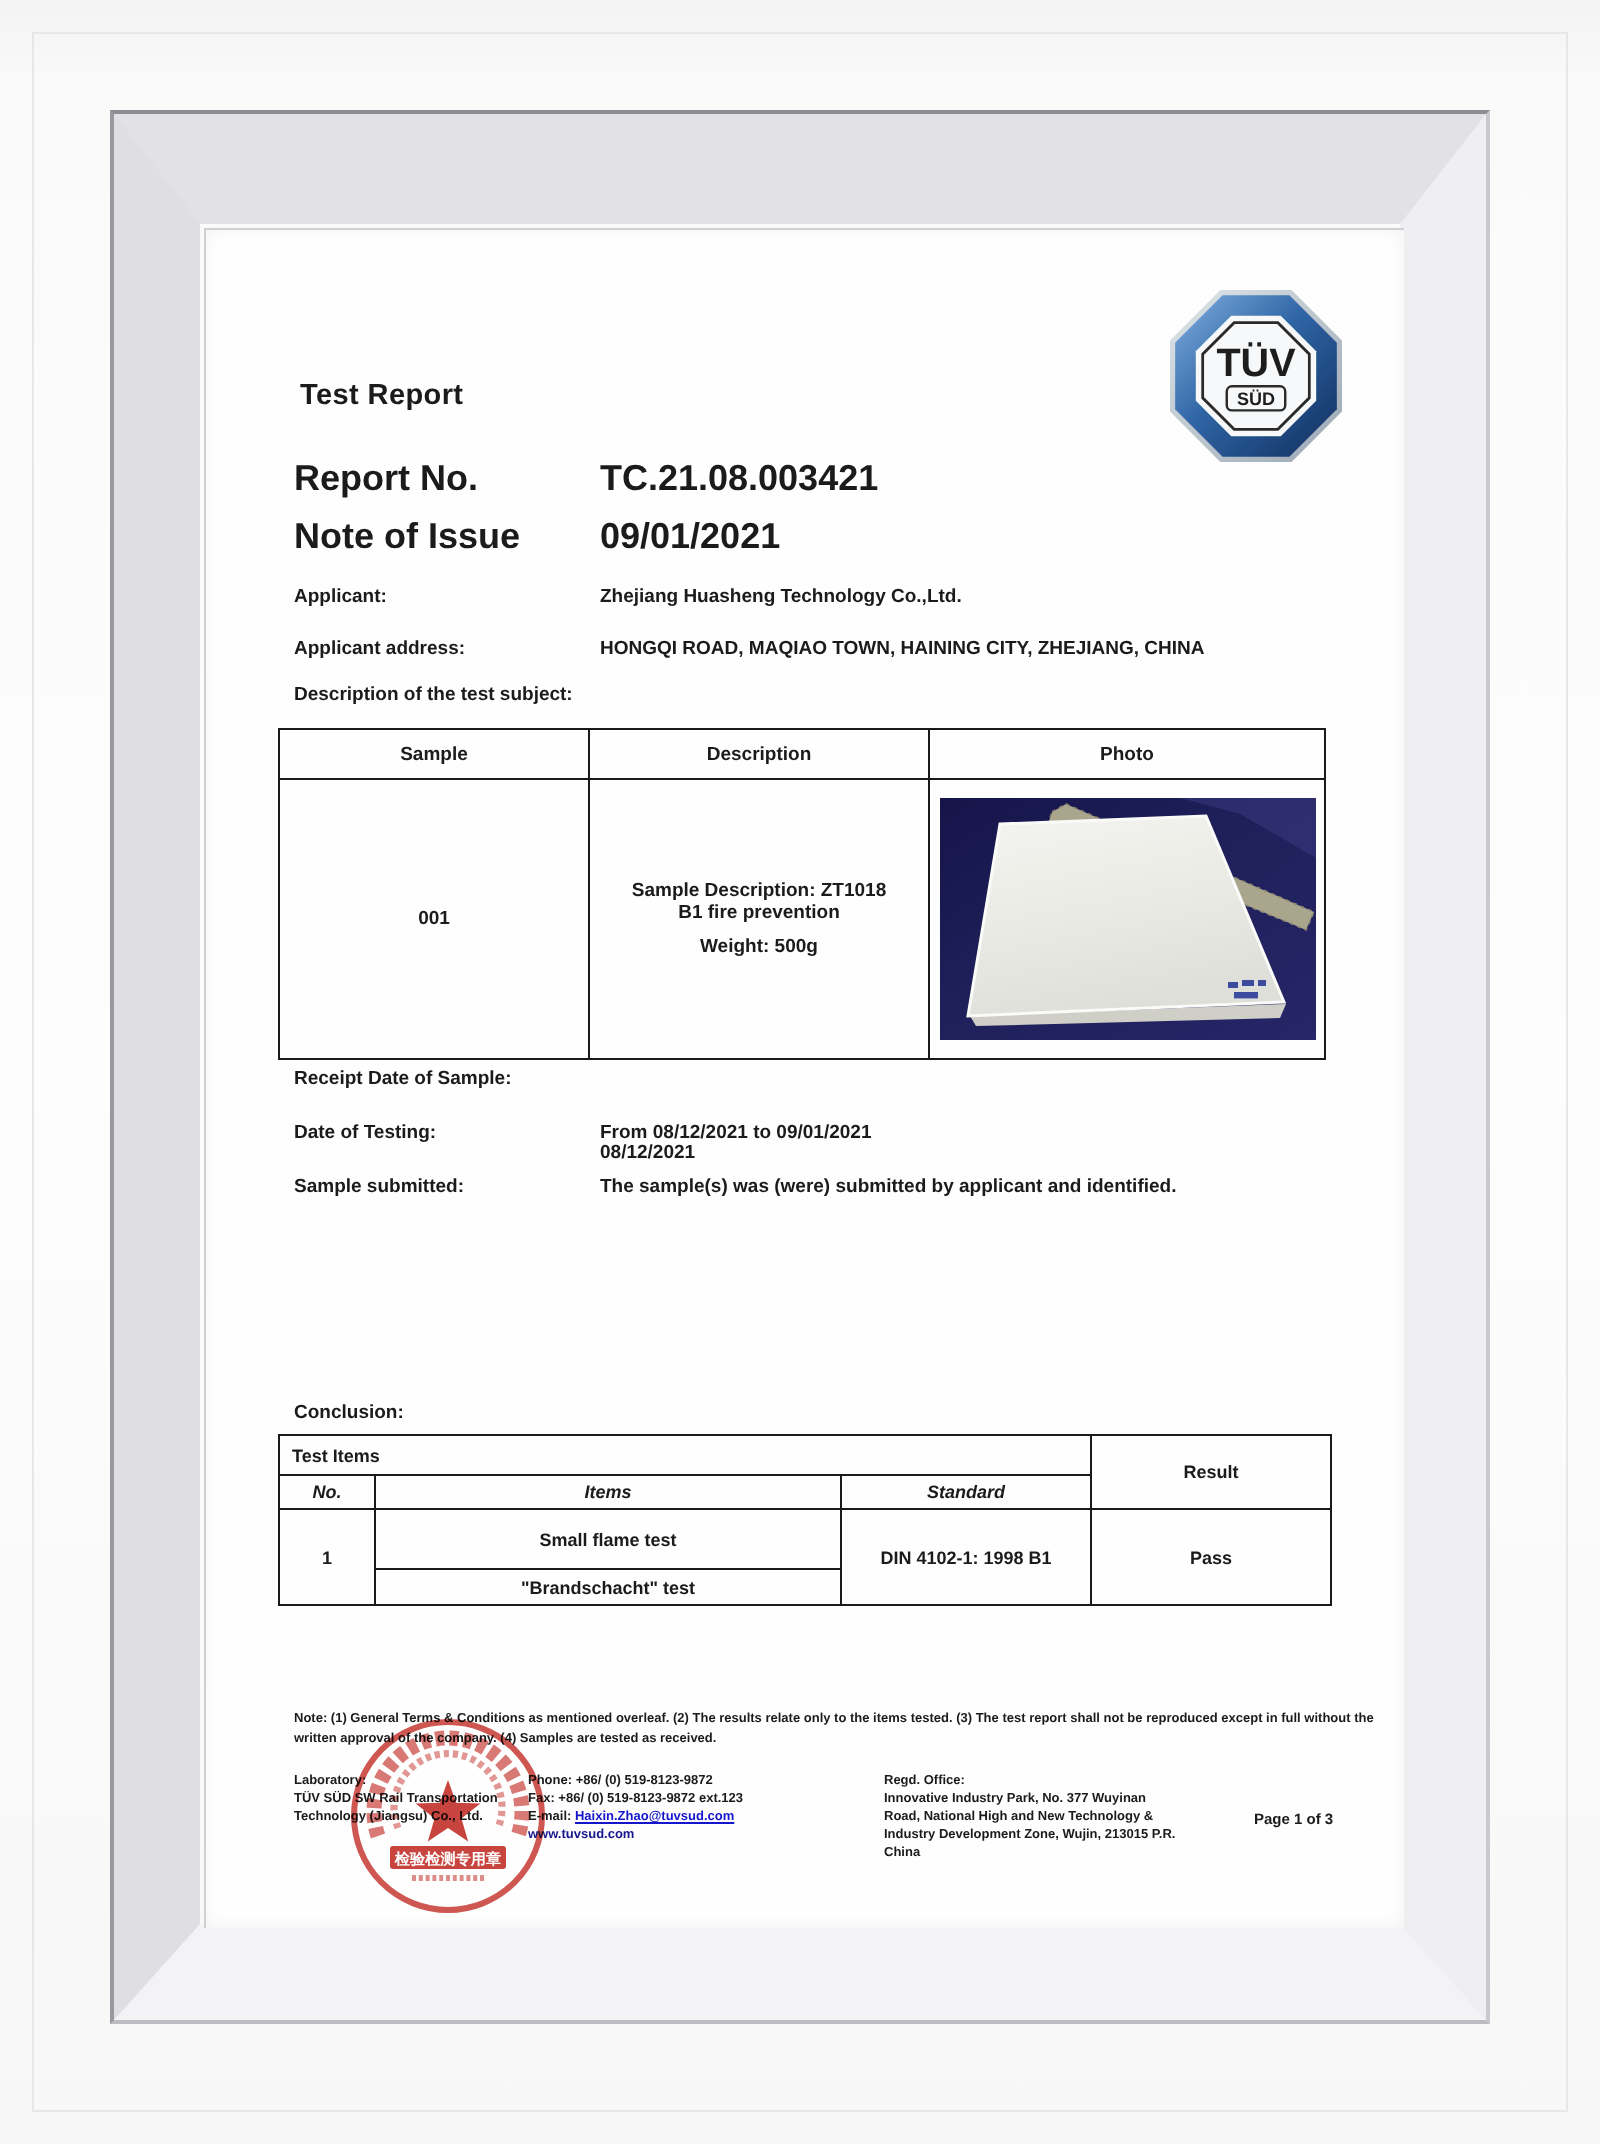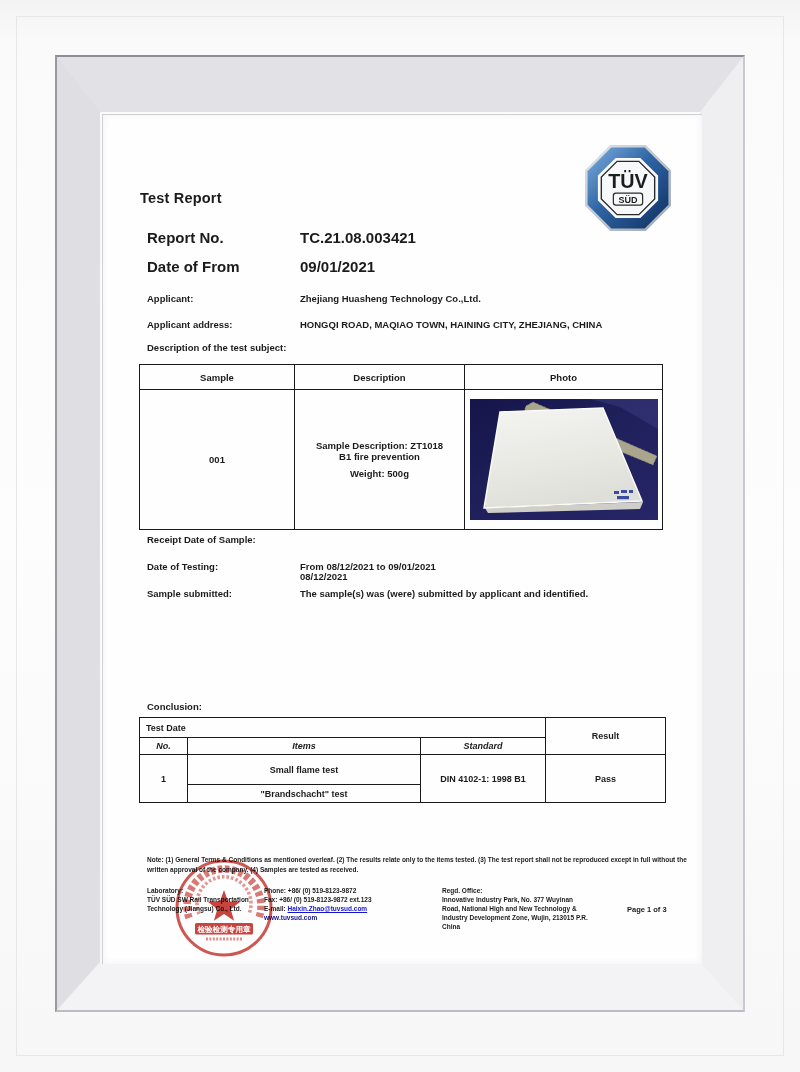--- a/index.html
+++ b/index.html
@@ -32,21 +32,21 @@
   }
   .paper{
     position:absolute;inset:0;
     background:#fefefe;
     box-shadow:inset 1px 1px 0 #cfcfd4, inset 0 0 8px rgba(40,40,60,.06);
     color:#1b1b1b;
     font-weight:bold;
   }
   .abs{position:absolute;}
   .t-title{font-size:14.5px;letter-spacing:.2px;}
-  .t-big{font-size:15px;}
+  .t-big{font-size:18px;}
   .t-med{font-size:9.5px;}
   .valcol{left:198px;}
 
   
   table{border-collapse:collapse;table-layout:fixed;}
   .sample-table{left:37px;top:250px;width:523px;}
   .sample-table th,.sample-table td{
     border:1.5px solid #1a1a1a;font-size:9.5px;font-weight:bold;
     text-align:center;vertical-align:middle;padding:0;
   }
@@ -104,26 +104,26 @@
         </defs>
         <polygon points="29.3,0 70.7,0 100,29.3 100,70.7 70.7,100 29.3,100 0,70.7 0,29.3" fill="url(#silver)"></polygon>
         <polygon points="30.6,3 69.4,3 97,30.6 97,69.4 69.4,97 30.6,97 3,69.4 3,30.6" fill="url(#blueg)"></polygon>
         <polygon points="35.6,15 64.4,15 85,35.6 85,64.4 64.4,85 35.6,85 15,64.4 15,35.6" fill="#f6f8fa"></polygon>
         <polygon points="37.3,19 62.7,19 81,37.3 81,62.7 62.7,81 37.3,81 19,62.7 19,37.3" fill="none" stroke="#2a2a2a" stroke-width="1.6"></polygon>
         <text x="50" y="50" text-anchor="middle" font-size="23" font-weight="bold" fill="#1d1d1d" font-family="Liberation Sans, sans-serif">TÜV</text>
         <rect x="33" y="56" width="34" height="14" rx="3" fill="#f6f8fa" stroke="#2a2a2a" stroke-width="1.4"></rect>
         <text x="50" y="67" text-anchor="middle" font-size="10.5" font-weight="bold" fill="#1d1d1d" font-family="Liberation Sans, sans-serif">SÜD</text>
       </svg>
 
-      <div class="abs t-title" style="left:38px;top:76px;">Test Report</div>
+      <div class="abs t-title" style="left:48px;top:76px;">Test Report</div>
 
       <div class="abs t-big" style="left:45px;top:115px;">Report No.</div>
       <div class="abs t-big valcol" style="top:115px;">TC.21.08.003421</div>
 
-      <div class="abs t-big" style="left:45px;top:144px;">Date of From</div>
+      <div class="abs t-big" style="left:45px;top:144px;">Note of Issue</div>
       <div class="abs t-big valcol" style="top:144px;">09/01/2021</div>
 
       <div class="abs t-med" style="left:45px;top:179px;">Applicant:</div>
       <div class="abs t-med valcol" style="top:179px;">Zhejiang Huasheng Technology Co.,Ltd.</div>
 
       <div class="abs t-med" style="left:45px;top:205px;">Applicant address:</div>
       <div class="abs t-med valcol" style="top:205px;width:380px;">HONGQI ROAD, MAQIAO TOWN, HAINING CITY, ZHEJIANG, CHINA</div>
 
       <div class="abs t-med" style="left:45px;top:228px;">Description of the test subject:</div>
 
@@ -192,21 +192,21 @@
 
       <table class="conclusion-table abs">
         <colgroup>
             <col style="width:48px">
             <col style="width:233px">
             <col style="width:125px">
             <col style="width:120px">
           </colgroup>
         <tbody>
             <tr class="r1">
-          <td colspan="3" class="left">Test Date</td>
+          <td colspan="3" class="left">Test Items</td>
           <td rowspan="2">Result</td>
         </tr>
         <tr class="r2">
           <td>No.</td>
           <td>Items</td>
           <td>Standard</td>
         </tr>
         <tr class="r3">
           <td rowspan="2">1</td>
           <td>Small flame test</td>

